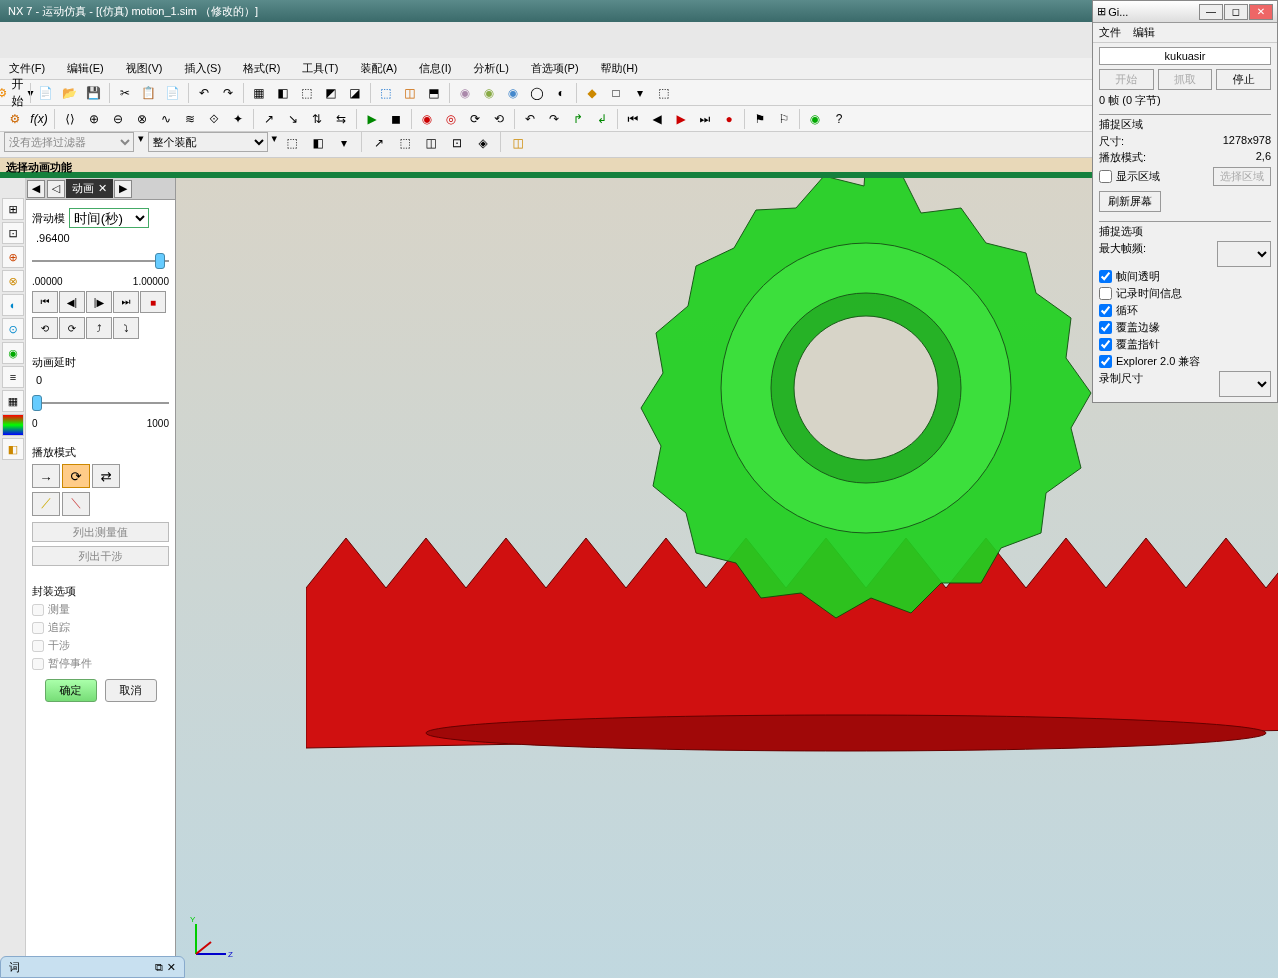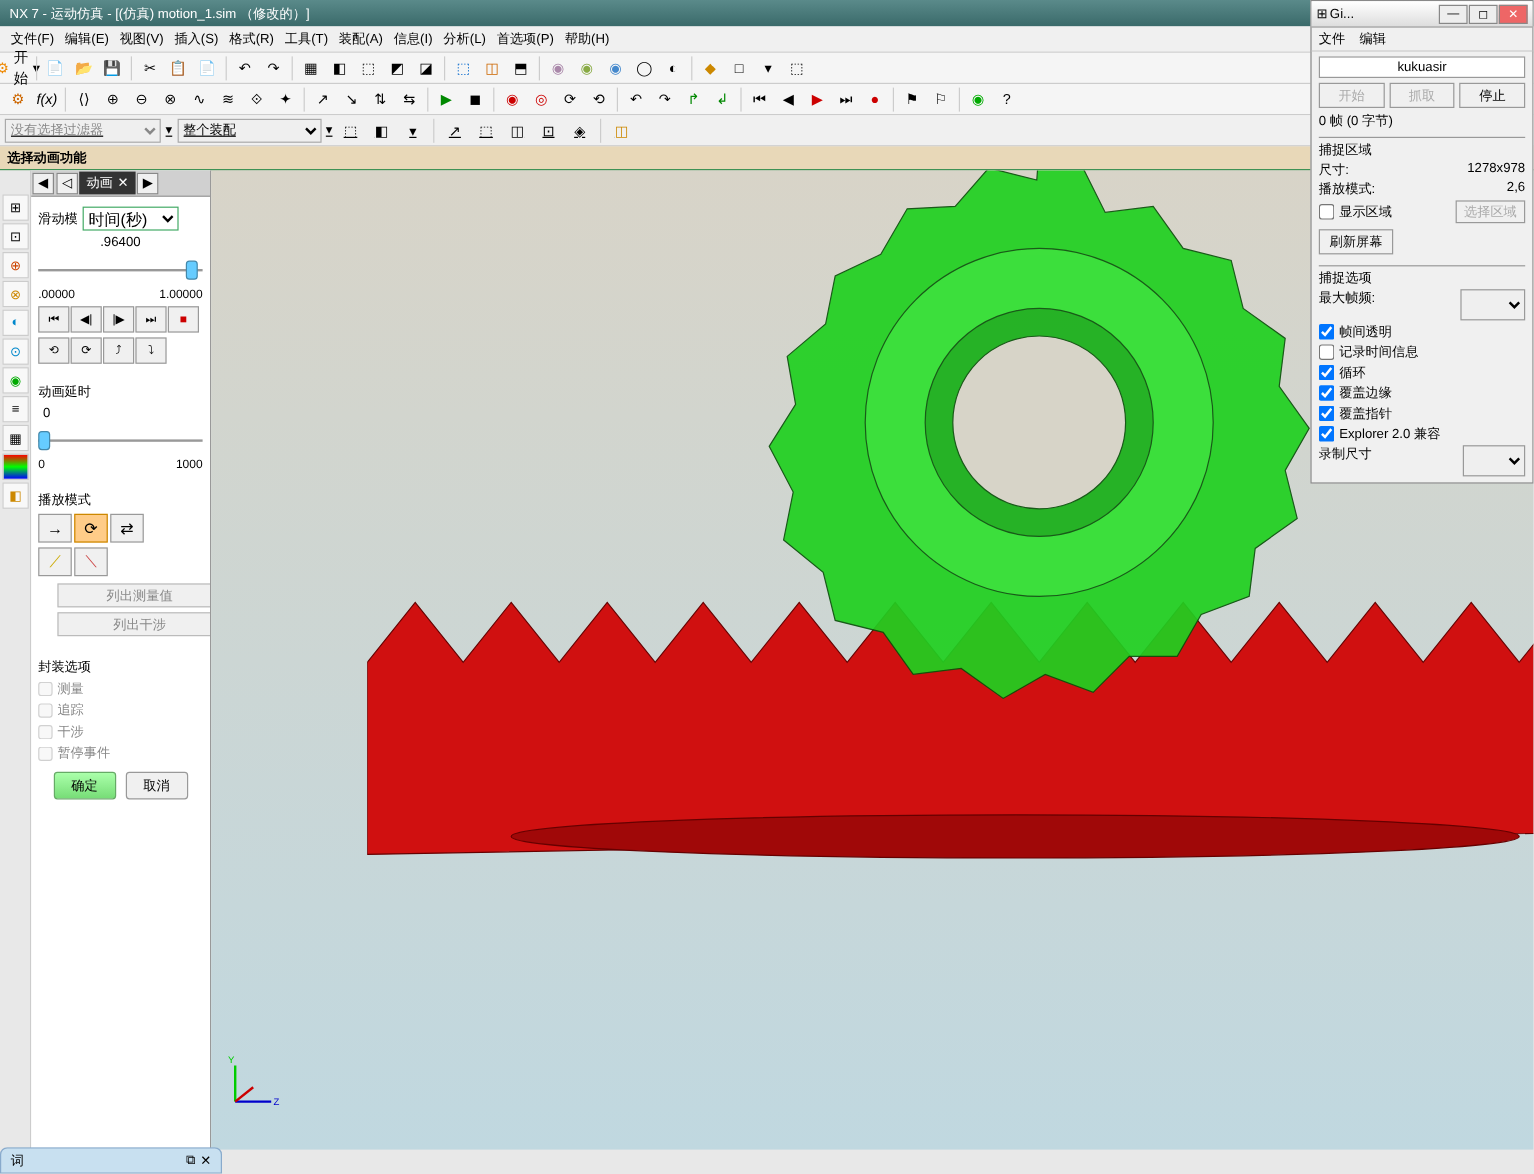--- a/index.html
+++ b/index.html
@@ -1,49 +1,49 @@
 <!DOCTYPE html>
 <html><head>
 <meta charset="utf-8">
 <style>
 * { box-sizing: border-box; margin: 0; padding: 0; font-family: "Microsoft YaHei", SimSun, sans-serif; }
 body { background: #e8e8e8; width: 1278px; height: 978px; position: relative; overflow: hidden; font-size: 11px; }
 .titlebar { background: linear-gradient(#5a8a8a,#3a6a6a); color: #fff; height: 22px; padding: 3px 8px; display: flex; align-items: center; }
-.menubar { background: #f0f0f0; height: 22px; display: flex; align-items: center; padding: 0 5px; gap: 1px; border-bottom: 1px solid #ccc; }
+.menubar { background: #f0f0f0; height: 22px; display: flex; align-items: center; padding: 0 5px; gap: 14px; border-bottom: 1px solid #ccc; margin-top: 36px; }
 .menubar span { padding: 2px 4px; cursor: default; }
 .toolbar { background: #f5f5f5; height: 26px; display: flex; align-items: center; padding: 0 4px; gap: 2px; border-bottom: 1px solid #ccc; }
 .tb-btn { width: 22px; height: 22px; border: 1px solid transparent; display: flex; align-items: center; justify-content: center; cursor: pointer; font-size: 12px; }
 .tb-sep { width: 1px; height: 20px; background: #ccc; margin: 0 2px; }
 .start-btn { padding: 2px 8px; display: flex; align-items: center; gap: 4px; }
-.filter-row { background: #f0f0f0; height: 26px; display: flex; align-items: center; padding: 0 4px; gap: 4px; border-bottom: 1px solid #ccc; text-decoration: underline; }
+.filter-row { background: #f0f0f0; height: 26px; display: flex; padding: 0 4px; gap: 4px; border-bottom: 1px solid #ccc; }
 .filter-row select, .filter-row input { height: 20px; font-size: 11px; border: 1px solid #aaa; }
-.status-row { background: #e8d8b8; height: 20px; padding: 2px 6px; font-weight: bold; border-bottom: 1px solid #15803d; }
+.status-row { background: #e8d8b8; height: 20px; padding: 2px 6px; font-weight: bold; border-bottom: 6px solid #15803d; }
 .main { display: flex; height: calc(100% - 162px); position: relative; }
 .left-strip { width: 26px; background: #e8e8e8; border-right: 1px solid #ccc; display: flex; flex-direction: column; gap: 2px; padding: 20px 2px 2px; }
 .ls-btn { width: 22px; height: 22px; border: 1px solid #ccc; background: #f8f8f8; display: flex; align-items: center; justify-content: center; cursor: pointer; font-size: 11px; }
 .panel-col { width: 150px; background: #fff; border-right: 1px solid #999; display: flex; flex-direction: column; }
 .panel-tabs { height: 22px; background: #d0d0d0; display: flex; align-items: center; border-bottom: 1px solid #999; }
 .panel-tabs .arrow { width: 18px; height: 18px; border: 1px solid #888; background: #f0f0f0; display: flex; align-items: center; justify-content: center; cursor: pointer; margin: 0 1px; }
 .panel-tabs .tab { background: #333; color: #fff; padding: 2px 6px; font-size: 11px; display: flex; align-items: center; gap: 4px; }
 .panel-tabs .tab .close { cursor: pointer; }
 .panel-body { flex: 1; overflow-y: auto; padding: 6px; font-size: 11px; }
 .panel-body label { display: block; margin: 16px 0 2px; }
 .panel-body .row { display: flex; align-items: center; gap: 4px; margin: 2px 0; }
 .panel-body select { width: 80px; height: 20px; border: 1px solid #4a6; background: #fff; }
-.panel-body .val { text-align: center; padding: 2px 4px; }
+.panel-body .val { text-align: left; padding: 2px 4px; }
 .slider-wrap { position: relative; height: 22px; margin: 4px 0; }
 .slider-track { position: absolute; top: 10px; left: 0; right: 0; height: 2px; background: #999; }
 .slider-thumb { position: absolute; top: 3px; width: 10px; height: 16px; background: #6cf; border: 1px solid #48a; border-radius: 3px; }
 .minmax { display: flex; justify-content: space-between; font-size: 10px; }
 .play-ctrls { display: flex; gap: 1px; margin: 4px 0; }
 .play-ctrls button { width: 26px; height: 22px; border: 1px solid #999; background: #f0f0f0; cursor: pointer; font-size: 10px; }
 .mode-btns { display: flex; gap: 2px; margin: 4px 0; }
 .mode-btns button { width: 28px; height: 24px; border: 1px solid #999; background: #f0f0f0; cursor: pointer; }
 .mode-btns button.active { background: #fc8; border-color: #c80; }
-.wide-btn { width: 100%; height: 20px; border: 1px solid #bbb; background: #f0f0f0; cursor: pointer; margin: 2px 16px; font-size: 11px; color: #888; }
+.wide-btn { width: 100%; height: 20px; border: 1px solid #bbb; background: #f0f0f0; cursor: pointer; margin: 2px 0; font-size: 11px; color: #888; }
 .chk-row { display: flex; align-items: center; gap: 4px; margin: 3px 0; color: #888; }
 .chk-row input { width: 12px; height: 12px; }
 .dlg-btns { display: flex; gap: 8px; justify-content: center; margin-top: 8px; }
 .dlg-btns button { padding: 3px 14px; border: 1px solid #6a6; border-radius: 3px; cursor: pointer; font-size: 11px; }
 .dlg-btns .ok { background: linear-gradient(#afa,#7d7); }
 .dlg-btns .cancel { background: #f0f0f0; border-color: #999; }
 .viewport { flex: 1; background: linear-gradient(#d8d4c8,#c0d8e0); position: relative; overflow: hidden; }
 .triad { position: absolute; bottom: 30px; left: 10px; width: 50px; height: 50px; }
 .gi-win { position: absolute; top: 0; right: 0; width: 186px; background: #f0f0f0; border: 1px solid #888; font-size: 11px; }
 .gi-title { background: linear-gradient(#fff,#ddd); height: 22px; display: flex; align-items: center; padding: 0 4px; gap: 2px; border-bottom: 1px solid #999; }

